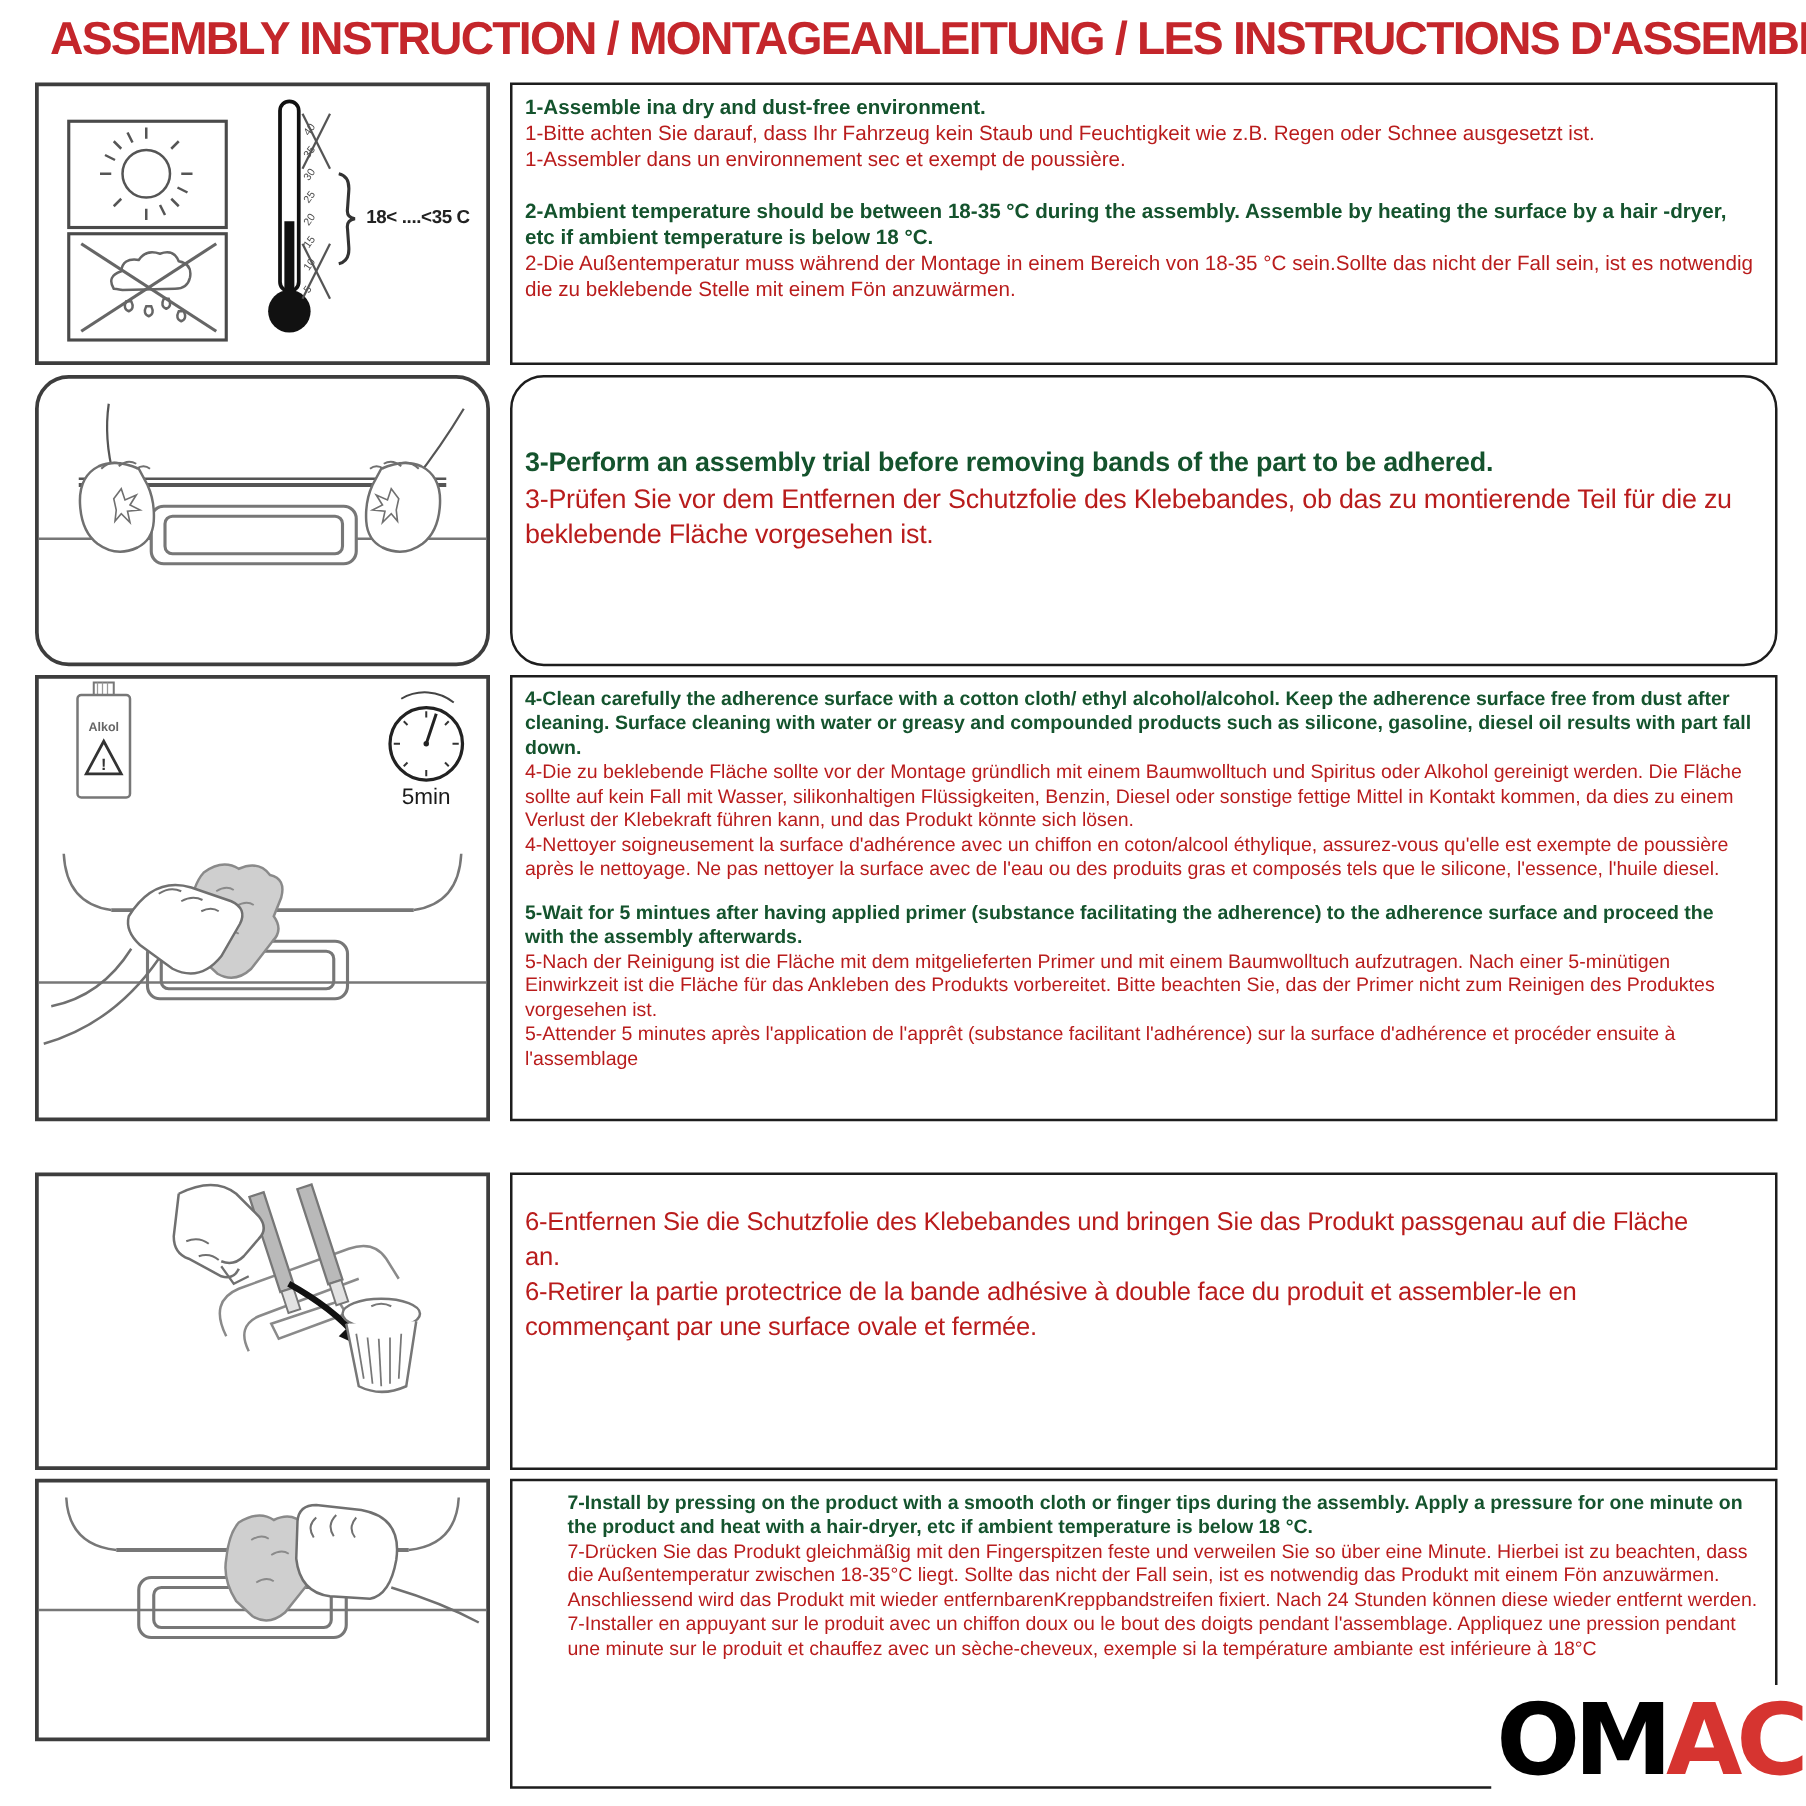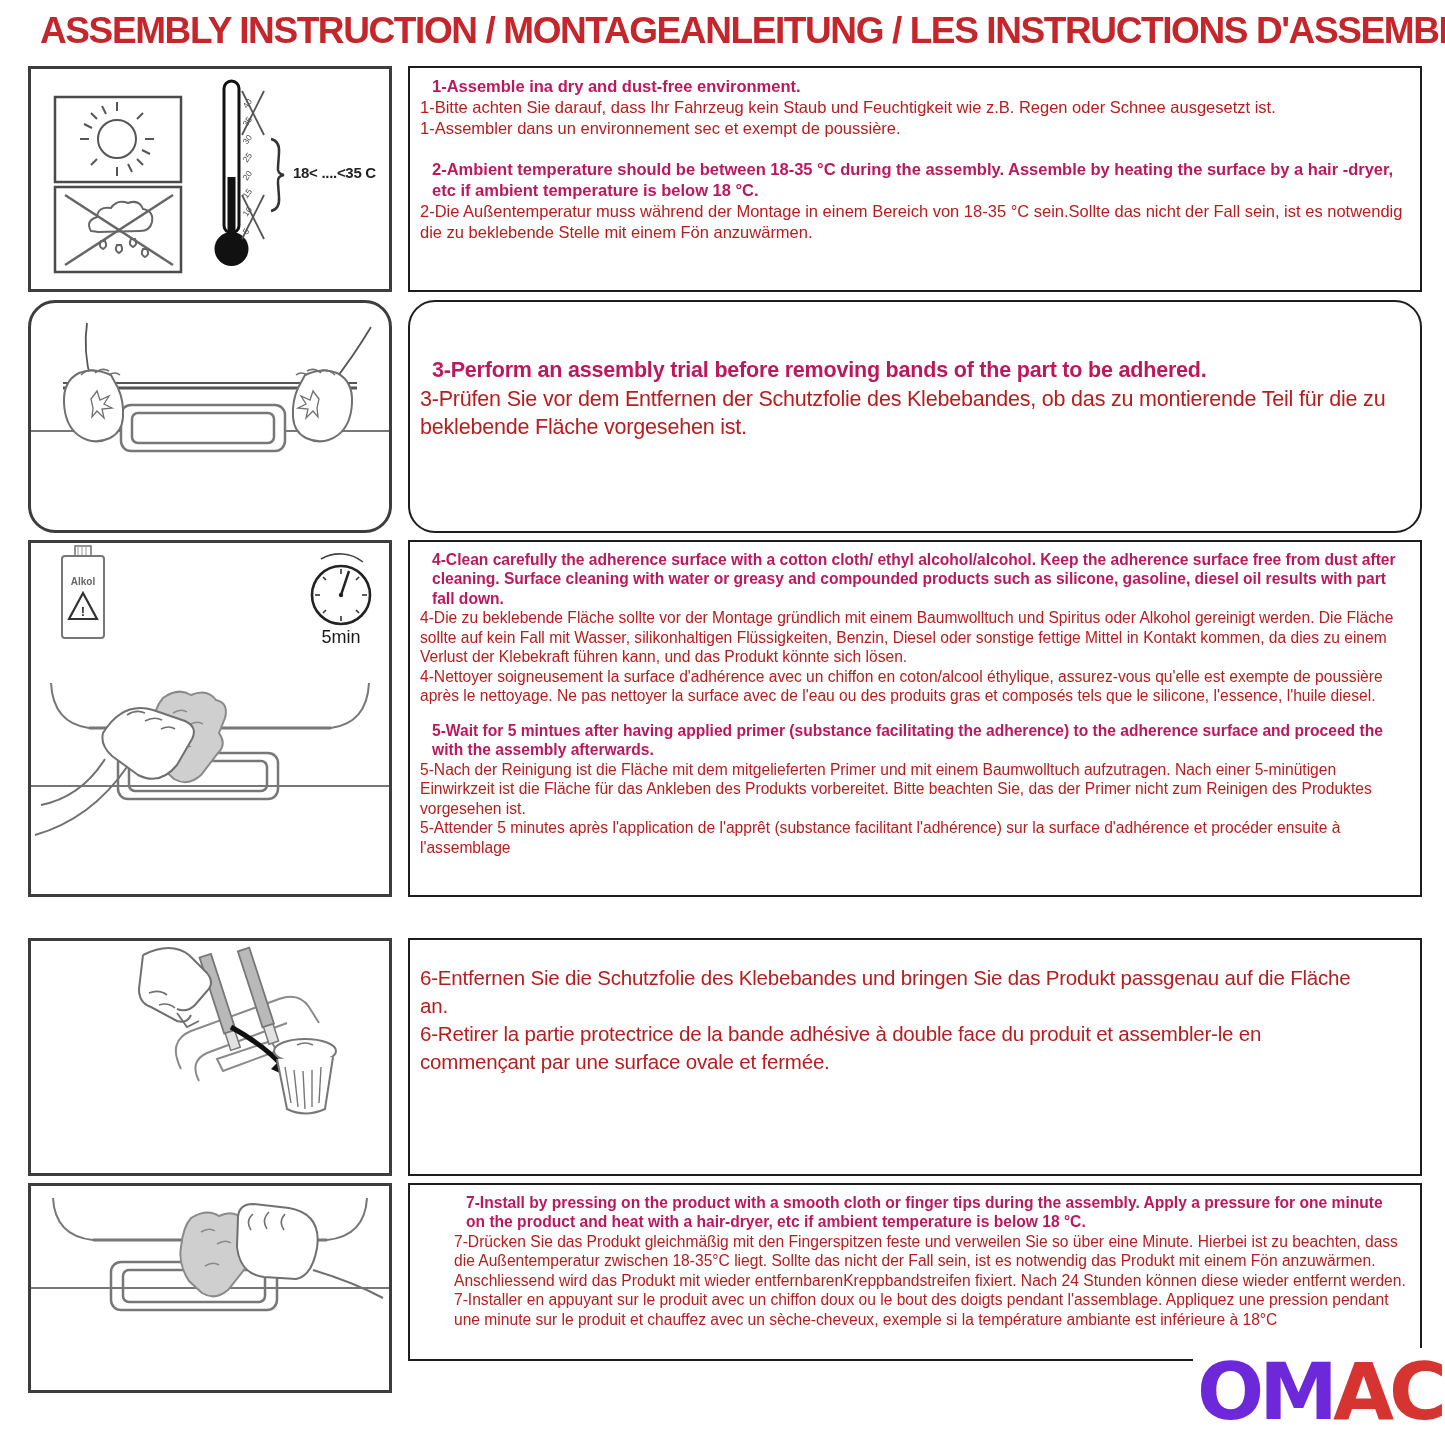--- a/index.html
+++ b/index.html
@@ -20,38 +20,38 @@
   .rbox{
     position:absolute;left:408px;width:1014px;background:#fff;
     border:2px solid #1d1d1d;box-sizing:border-box;
     padding:8px 14px 6px 10px;overflow:hidden;
   }
   #lb1,#rb1{top:66px;height:226px;}
   #lb2,#rb2{top:300px;height:233px;border-radius:27px;}
   #lb3,#rb3{top:540px;height:357px;}
   #lb4,#rb4{top:938px;height:238px;}
   #lb5{top:1183px;height:210px;}
-  #rb5{top:1183px;height:178px;padding-left:44px;}
-  .en{font-weight:bold;color:#be185d;margin-left:12px;}
+  #rb5{top:1183px;height:248px;padding-left:44px;}
+  .en{font-weight:bold;color:#14532d;}
   .lang{font-weight:normal;color:#b91c1c;}
   #rb1{font-size:16.5px;line-height:1.26;}
   #rb1 .para+.para{margin-top:21px;}
   #rb2{font-size:21.5px;line-height:1.33;padding-top:54px;letter-spacing:-0.2px;}
   #rb3{font-size:15.6px;line-height:1.25;}
   #rb3 .para+.para{margin-top:15px;}
   #rb4{font-size:20.5px;line-height:1.37;padding-top:24px;padding-right:60px;letter-spacing:-0.2px;}
   #rb5{font-size:15.6px;line-height:1.25;}
   svg{display:block;}
   .logo{
     position:absolute;right:3px;top:1348px;height:88px;background:#fff;
     display:flex;align-items:center;padding-left:4px;z-index:5;
     font-family:"DejaVu Sans",sans-serif;font-weight:900;
     font-size:79px;letter-spacing:-5px;line-height:1;
   }
-  .logo .black{color:#6d28d9;}
+  .logo .black{color:#000000;}
   .logo .red{color:var(--logo-red,#d63430);}
 </style>
 </head>
 <body>
 
 <div class="page-title">ASSEMBLY INSTRUCTION / MONTAGEANLEITUNG / LES INSTRUCTIONS D'ASSEMBLAGE</div>
 
 <div class="lbox" id="lb1">
   <svg width="358" height="220" viewBox="0 0 358 220">
 

